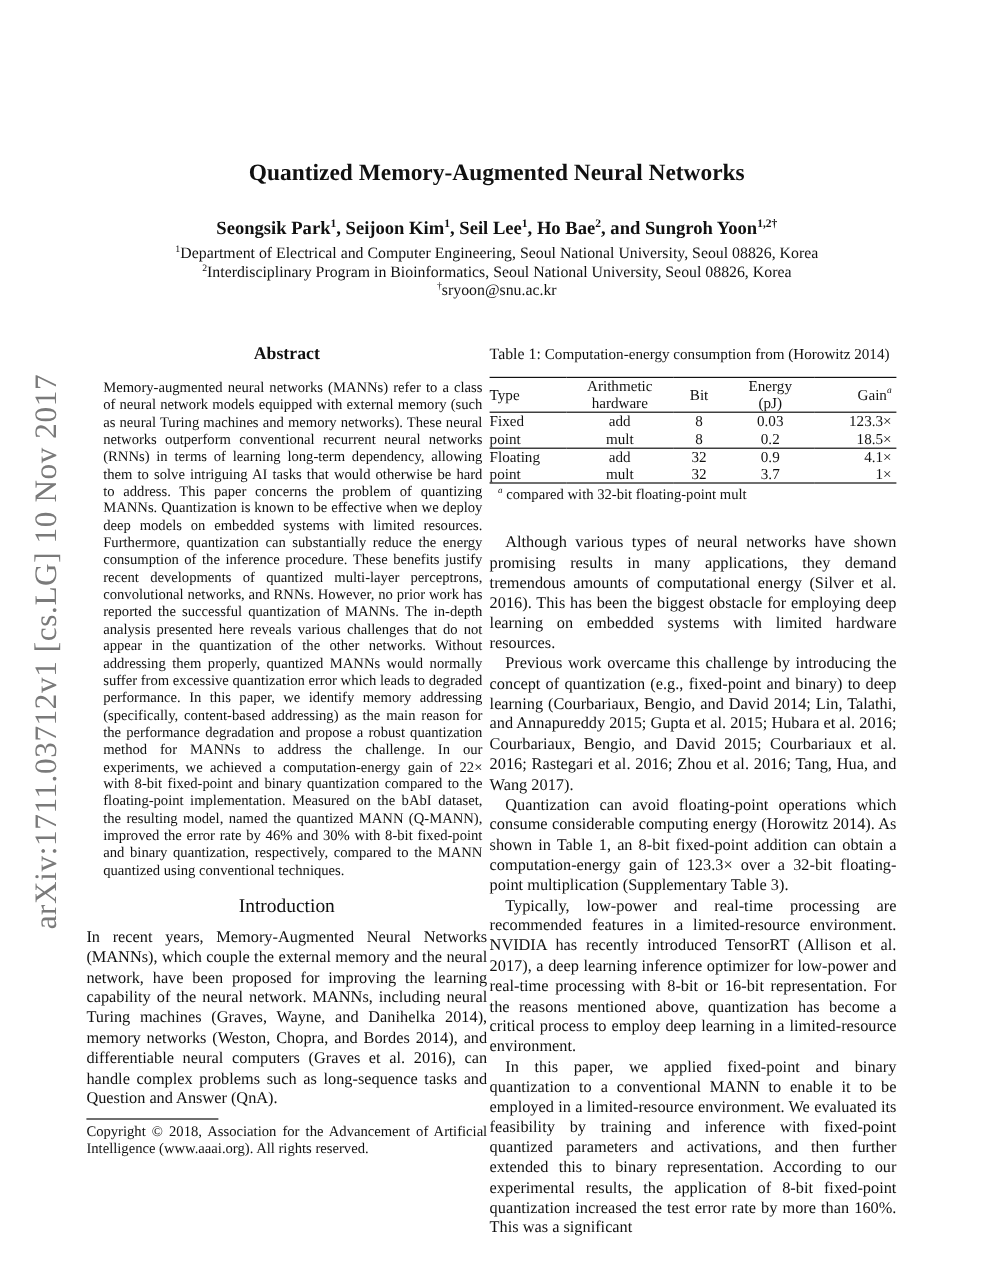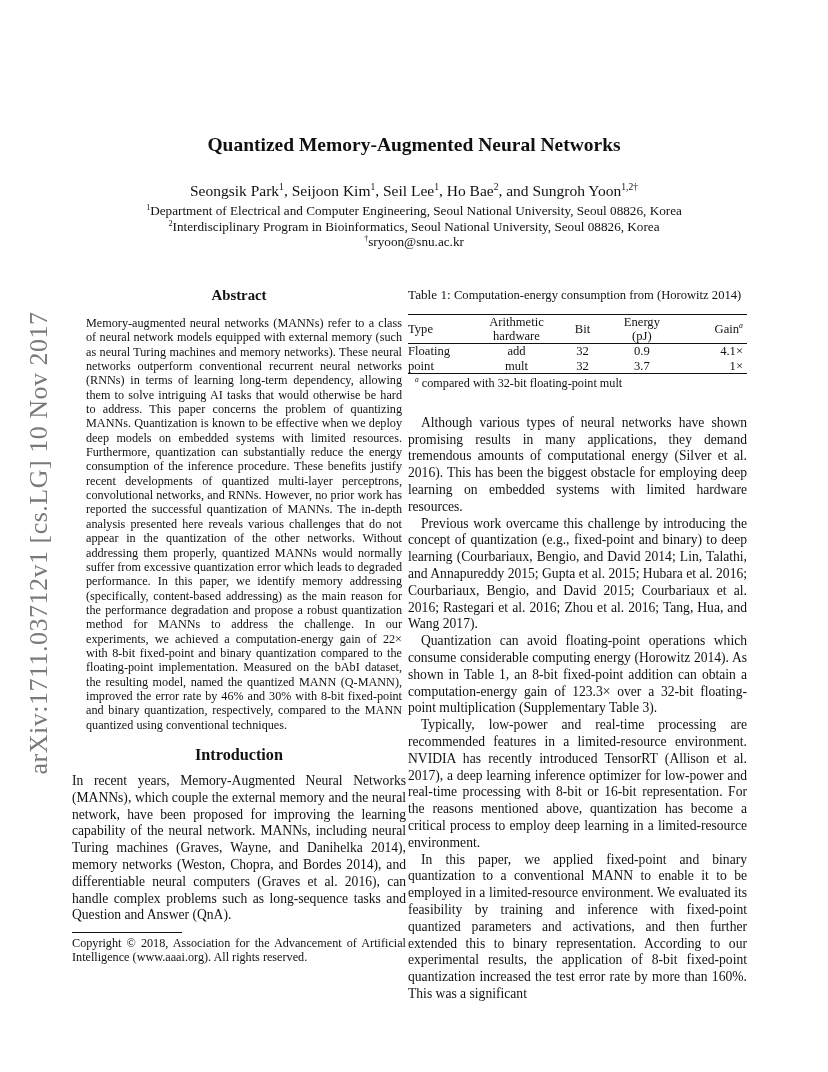--- a/index.html
+++ b/index.html
@@ -23,42 +23,42 @@
     text-align: center;
     font-size: 26px;
     letter-spacing: 0.5px;
     color: #7a7a7a;
     white-space: nowrap;
   }
 
   
   .header { position: absolute; top: 134px; left: 0; width: 828px; text-align: center; }
   .paper-title { font-size: 19.5px; font-weight: bold; margin: 0 0 26px 0; }
-  .author-line { font-size: 15.5px; font-weight: normal; margin: 0 0 3px 0; }
+  .author-line { font-size: 15.5px; font-weight: bold; margin: 0 0 3px 0; }
   .affil-line  { font-size: 13.2px; margin: 0; line-height: 15.5px; }
   .email-line  { font-size: 13.2px; margin: 0; line-height: 15.5px; }
   sup { font-size: 62%; vertical-align: super; line-height: 0; }
 
   
   .col { position: absolute; top: 287px; }
   .col-left  { left: 72px;  width: 334px; }
   .col-right { left: 408px; width: 339px; }
 
   .abstract-heading {
     font-size: 14.8px; font-weight: bold; text-align: center;
     margin: 0 0 9px 0;
   }
   .abstract-body {
     margin: 12px 4px 0 14px;
     font-size: 12.2px; line-height: 14.35px;
     text-align: justify;
     hyphens: auto; -webkit-hyphens: auto;
   }
   .section-heading {
-    font-size: 16.2px; font-weight: bold; text-align: center;
+    font-size: 16.2px; font-weight: normal; text-align: center;
     margin: 14px 0 8px 0;
   }
   .body-par {
     font-size: 13.6px; line-height: 16.8px;
     text-align: justify; margin: 0;
     hyphens: auto; -webkit-hyphens: auto;
   }
   .body-par.indent { text-indent: 13px; }
 
   .footnote-rule { border: none; border-top: 1px solid #111; width: 110px; margin: 8px 0 3px 0; }
@@ -133,20 +133,42 @@
               <div>(pJ)</div>
             </th>
           <th class="c-gain">
               <div><span>Gain</span><sup class="sup-it">a</sup></div>
             </th>
         </tr>
       </thead>
       <tbody>
         <tr>
           <td class="c-type">
+              <div>Fixed</div>
+              <div>point</div>
+            </td>
+          <td class="c-op">
+              <div>add</div>
+              <div>mult</div>
+            </td>
+          <td class="c-bit">
+              <div>8</div>
+              <div>8</div>
+            </td>
+          <td class="c-energy">
+              <div>0.03</div>
+              <div>0.2</div>
+            </td>
+          <td class="c-gain">
+              <div>123.3×</div>
+              <div>18.5×</div>
+            </td>
+        </tr>
+        <tr>
+          <td class="c-type">
               <div>Floating</div>
               <div>point</div>
             </td>
           <td class="c-op">
               <div>add</div>
               <div>mult</div>
             </td>
           <td class="c-bit">
               <div>32</div>
               <div>32</div>

